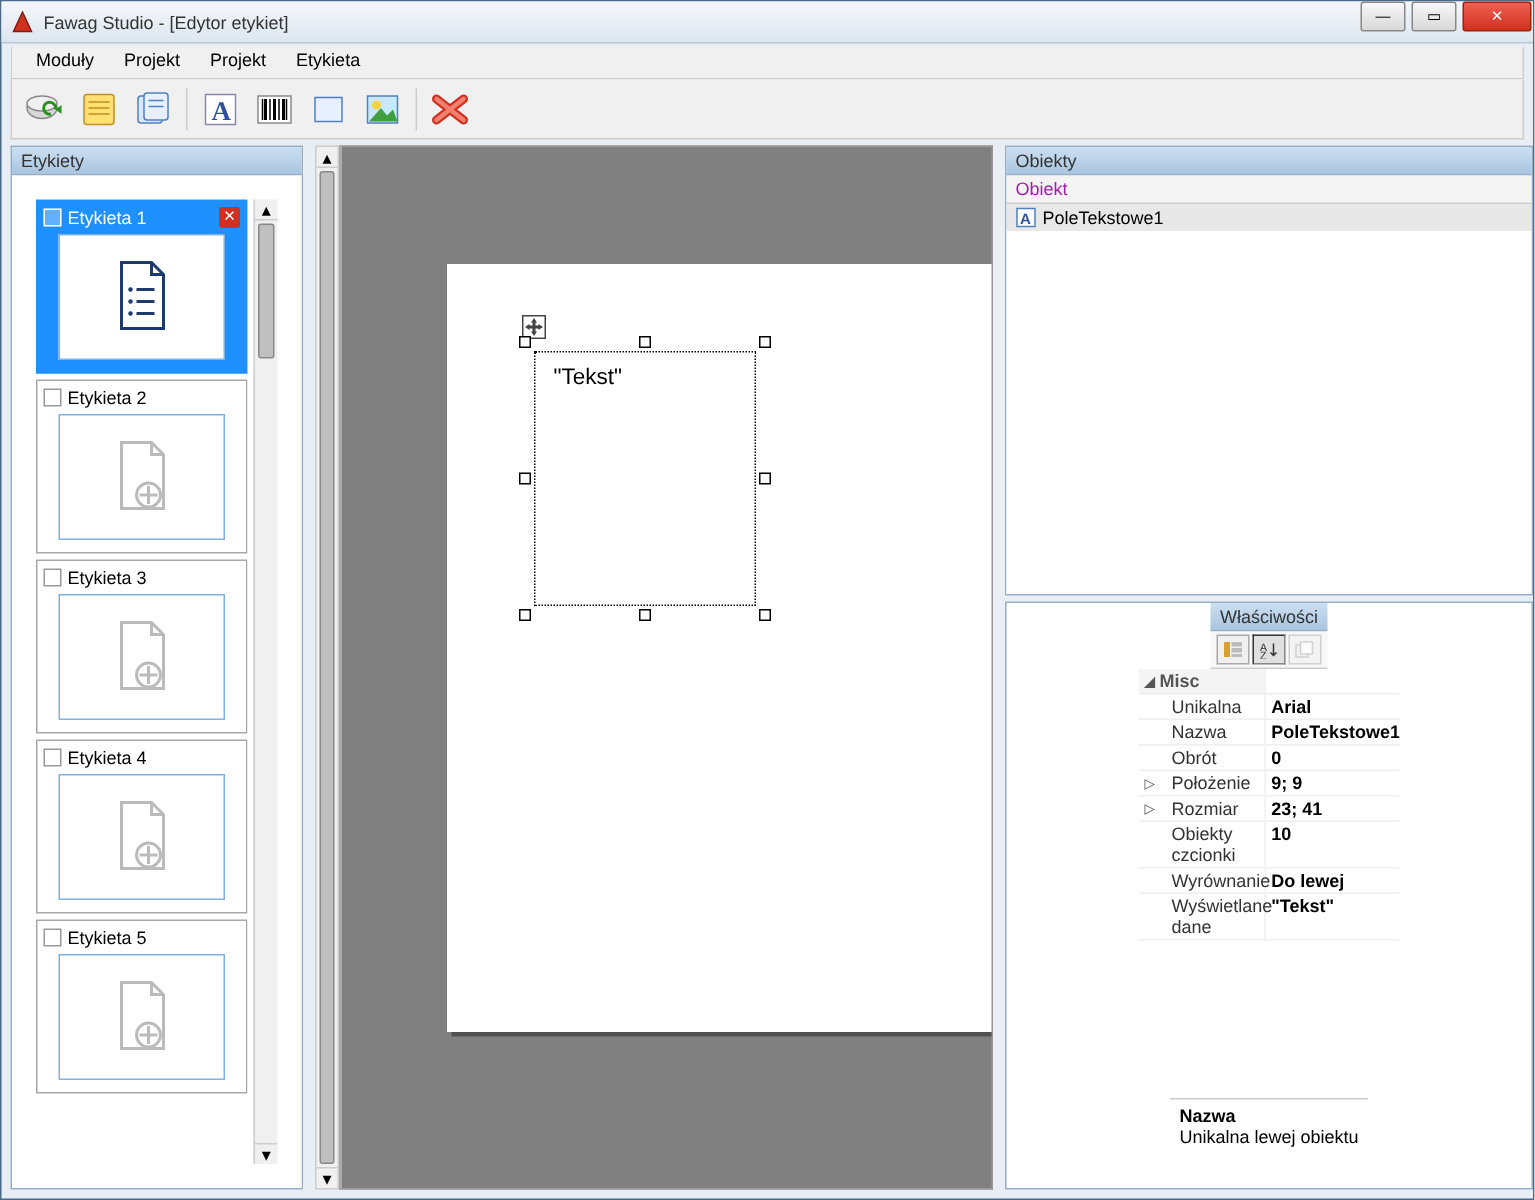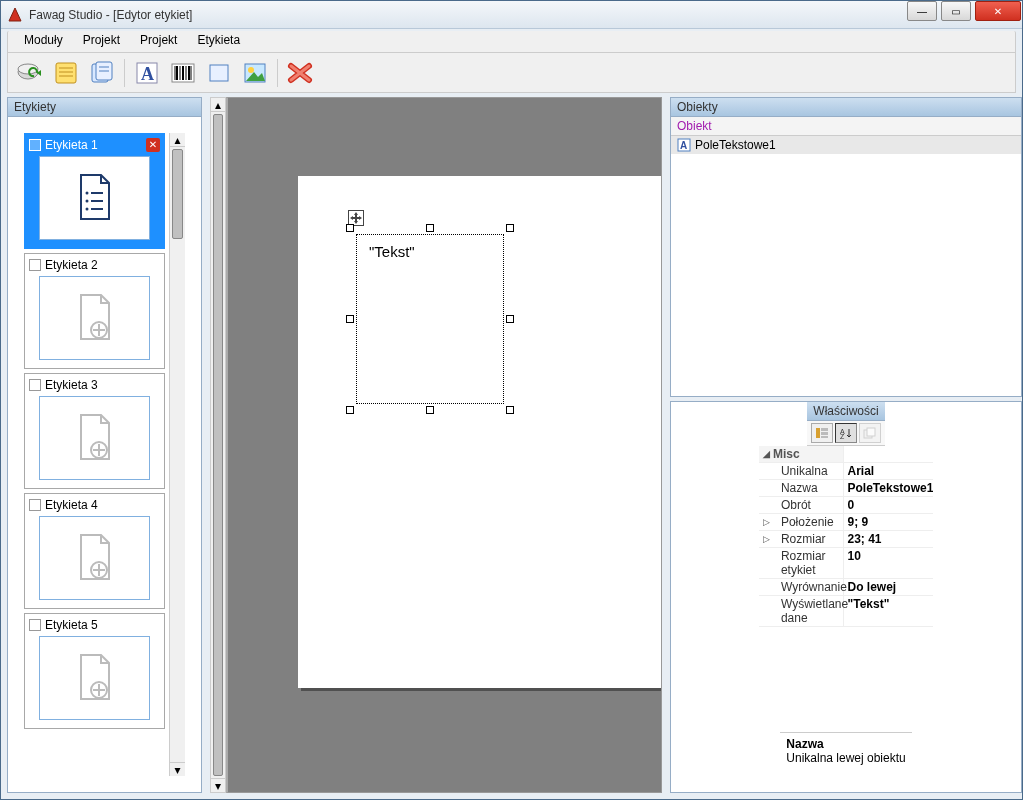--- a/index.html
+++ b/index.html
@@ -345,21 +345,21 @@
             </div>
           <div class="prow">
               <div class="pname"><span class="tri">▷</span><span>Położenie</span></div>
               <div class="pval">9; 9</div>
             </div>
           <div class="prow">
               <div class="pname"><span class="tri">▷</span><span>Rozmiar</span></div>
               <div class="pval">23; 41</div>
             </div>
           <div class="prow">
-              <div class="pname">Rozmiar etykiet</div>
+              <div class="pname">Obiekty czcionki</div>
               <div class="pval">10</div>
             </div>
           <div class="prow">
               <div class="pname">Wyrównanie</div>
               <div class="pval">Do lewej</div>
             </div>
           <div class="prow">
               <div class="pname">Wyświetlane dane</div>
               <div class="pval">"Tekst"</div>
             </div>

